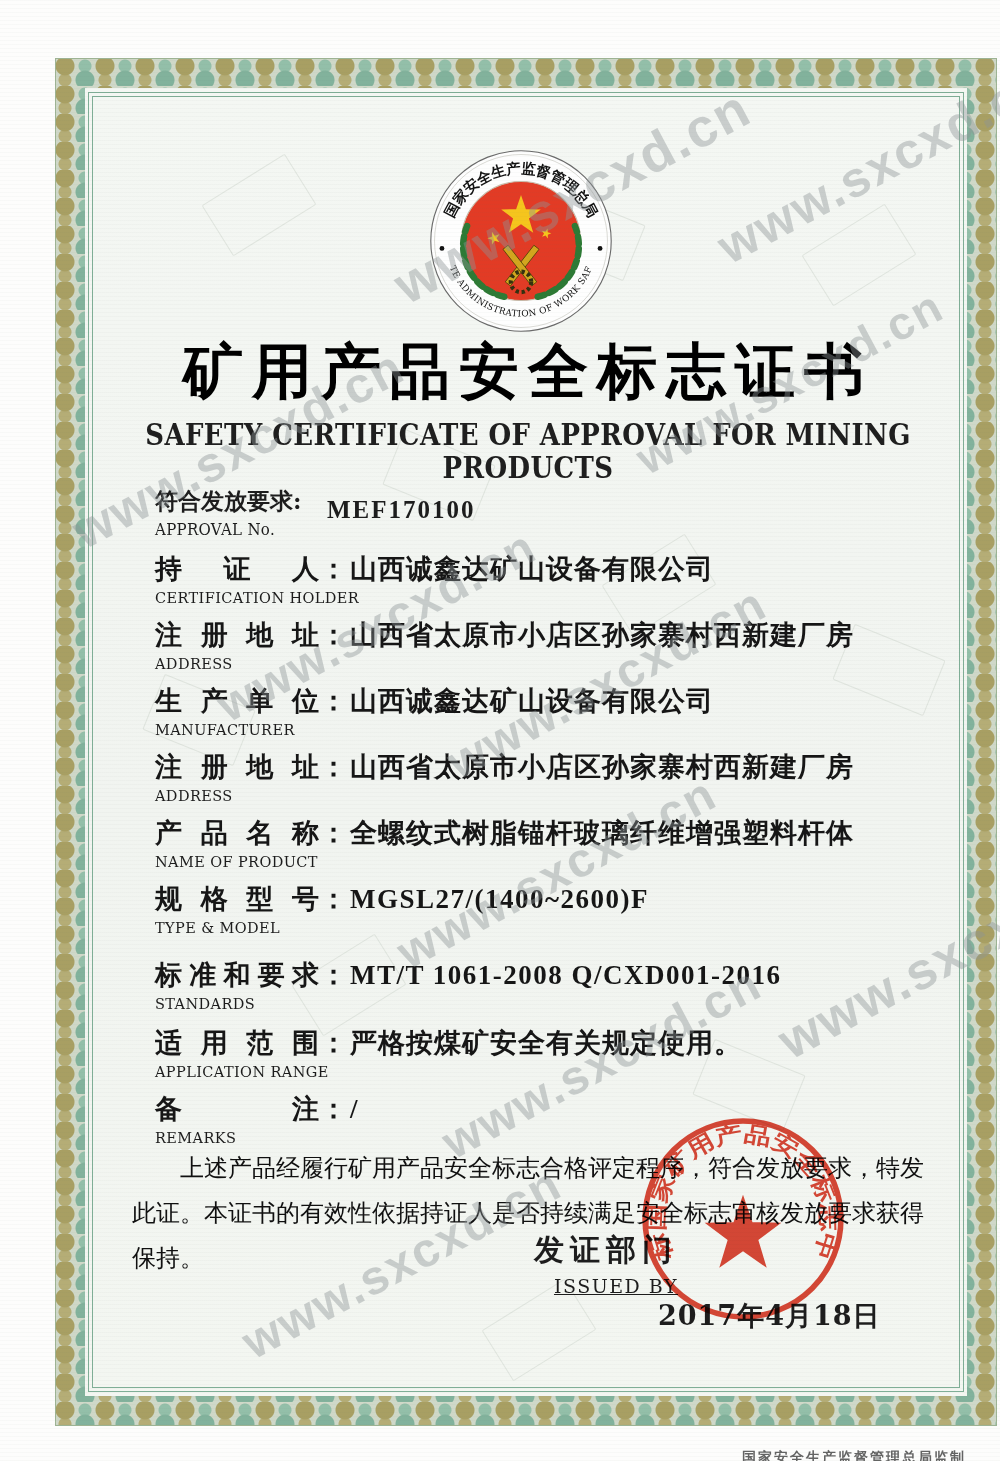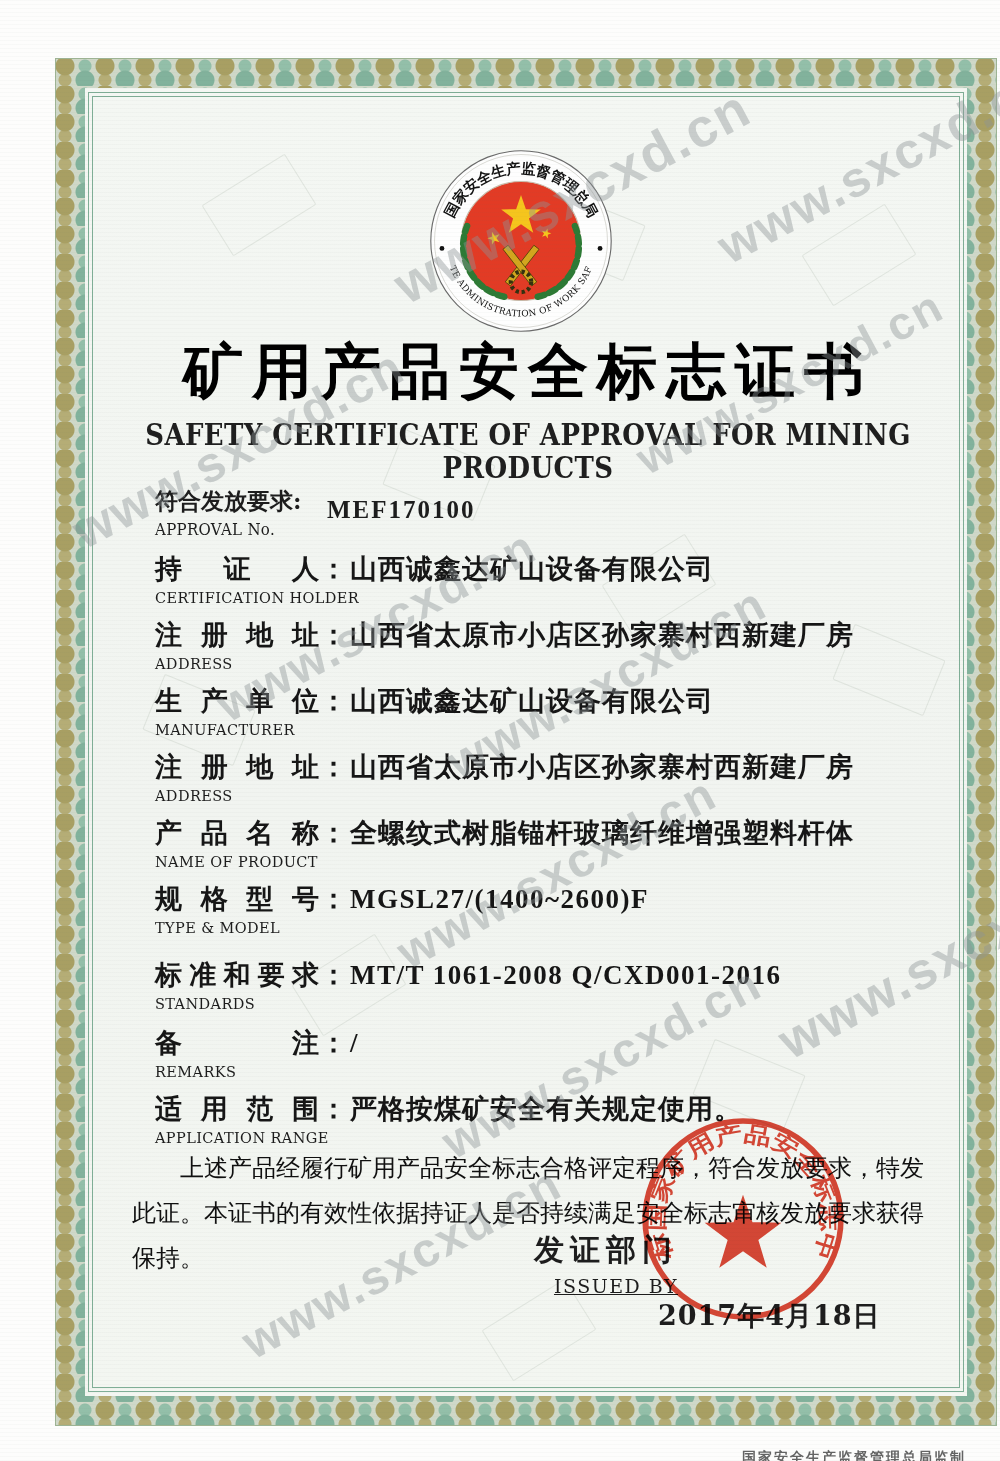--- a/index.html
+++ b/index.html
@@ -187,27 +187,27 @@
       <div class="zh-line"><span class="zh-label">规格型号</span><span class="colon">：</span><span class="value latin">MGSL27/(1400~2600)F</span></div>
       <div class="en-label">TYPE &amp; MODEL</div>
     </div>
 
     <div class="field" style="height:68px;padding-top:10px;">
       <div class="zh-line"><span class="zh-label">标准和要求</span><span class="colon">：</span><span class="value latin">MT/T 1061-2008 Q/CXD001-2016</span></div>
       <div class="en-label">STANDARDS</div>
     </div>
 
     <div class="field">
+      <div class="zh-line"><span class="zh-label">适用范围</span><span class="colon">：</span><span class="value">严格按煤矿安全有关规定使用。</span></div>
+      <div class="en-label">APPLICATION RANGE</div>
+    </div>
+
+    <div class="field">
       <div class="zh-line"><span class="zh-label">备注</span><span class="colon">：</span><span class="value latin">/</span></div>
       <div class="en-label">REMARKS</div>
-    </div>
-
-    <div class="field">
-      <div class="zh-line"><span class="zh-label">适用范围</span><span class="colon">：</span><span class="value">严格按煤矿安全有关规定使用。</span></div>
-      <div class="en-label">APPLICATION RANGE</div>
     </div>
 
   </div>
 
   <div class="statement">上述产品经履行矿用产品安全标志合格评定程序，符合发放要求，特发此证。本证书的有效性依据持证人是否持续满足安全标志审核发放要求获得保持。</div>
 
   <div class="issued">
     <div class="issued-zh">发证部门</div>
     <div class="issued-en">ISSUED BY</div>
   </div>

